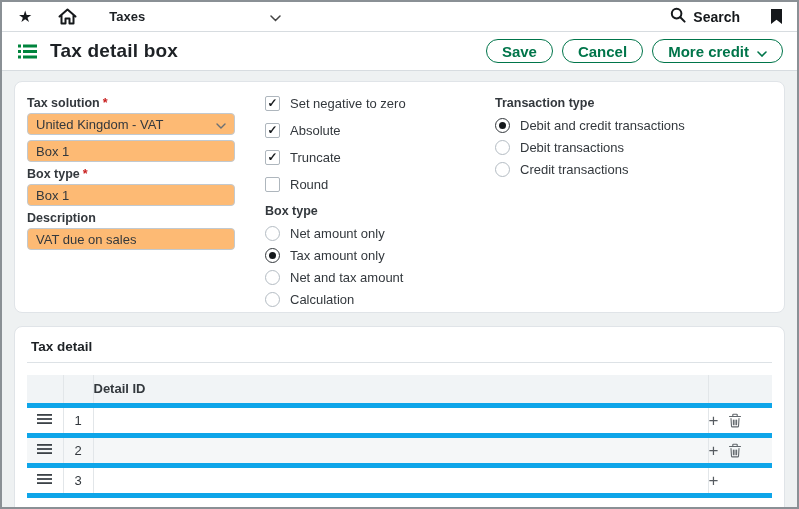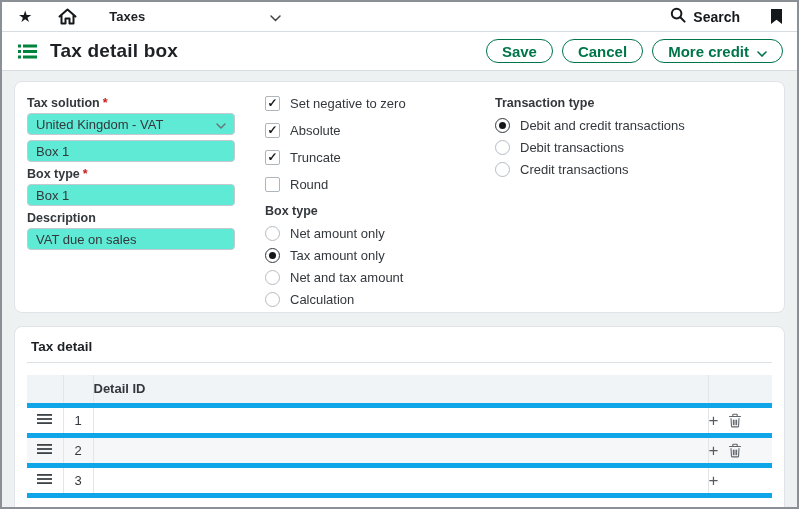--- a/index.html
+++ b/index.html
@@ -54,21 +54,21 @@
   .card {
     background:#fff; border:1px solid #e0e4e8; border-radius:8px;
   }
   .form-card { height: 232px; padding: 14px 12px; display:flex; }
   .col1 { width: 208px; }
   .field { margin-bottom: 4px; }
   .field-label { font-size:12.5px; font-weight:700; color:#33383d; line-height:14px; margin-bottom:3px; }
   .req { color:#c81e1e; font-weight:700; margin-left:3px; }
   .textbox, .selectbox {
     width: 208px; height: 22px; border:1px solid #c2c9cf; border-radius:4px;
-    background:#5eead4; font-family:inherit; font-size:13px; color:#33383d;
+    background:#fdba74; font-family:inherit; font-size:13px; color:#33383d;
     padding: 0 8px; outline:none;
   }
   .selectbox { display:flex; align-items:center; justify-content:space-between; cursor:pointer; }
   .field + .field { margin-top: 5px; }
   
   .col2 { width: 200px; margin-left: 30px; }
   .col3 { margin-left: 30px; }
   .check-row { display:flex; align-items:center; margin-bottom:12px; cursor:pointer; }
   .checkbox {
     width:15px; height:15px; border:1px solid #aeb6bd; border-radius:2px;

